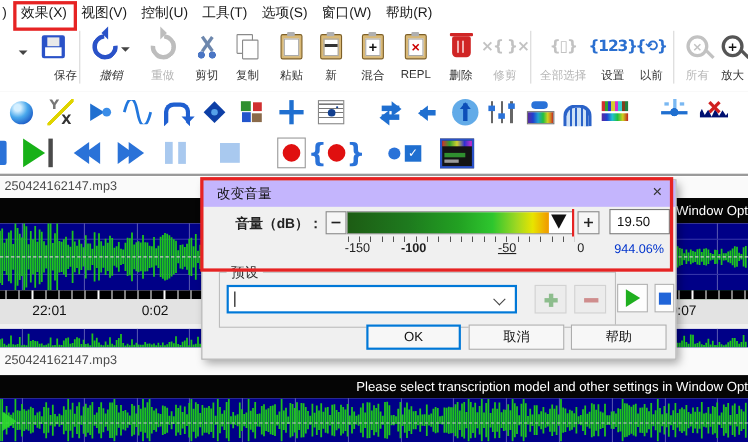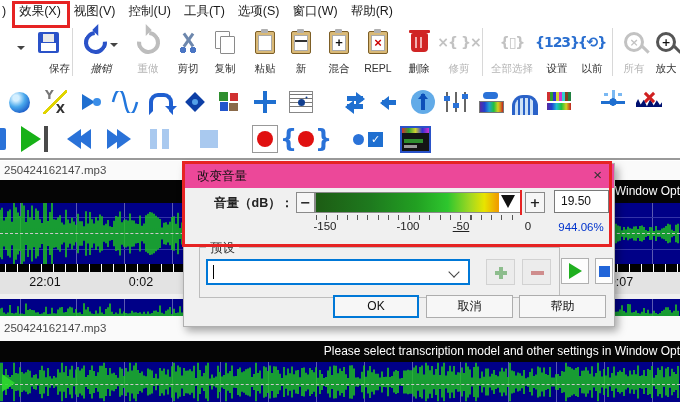--- a/index.html
+++ b/index.html
@@ -145,21 +145,21 @@
   .hgrid{position:absolute;left:0;width:680px;height:1px;background:#3434a8;}
   .dashmid{position:absolute;left:0;width:680px;height:0;border-top:1px dashed #c9c9c9;}
   .tickstrip{left:0;top:264px;width:680px;height:8px;background:#000;
     background-image:repeating-linear-gradient(90deg,#fff 0 1px,transparent 1px 12px);background-position:5px 0;}
   .ruler{left:0;top:272px;width:680px;height:22px;background:#e3e3e3;border-bottom:1px solid #bdbdbd;}
   .ruler span{position:absolute;top:3px;transform:translateX(-50%);font-size:12.5px;color:#111;}
   .playmark{position:absolute;left:2px;top:12px;width:0;height:0;border-left:13px solid #2fd82f;border-top:9px solid transparent;border-bottom:9px solid transparent;opacity:.9;}
   
   .dialog{left:183px;top:163px;width:430px;height:162px;background:#f0f0f0;border:1px solid #b0b0b0;
     box-shadow:3px 4px 8px rgba(0,0,0,.35);z-index:10;}
-  .dlg-titlebar{position:absolute;left:0;top:0;width:100%;height:24px;background:#ec4899;}
+  .dlg-titlebar{position:absolute;left:0;top:0;width:100%;height:24px;background:#c4b5fd;}
   .dlg-title{position:absolute;left:13px;top:4px;font-size:12.5px;color:#111;}
   .dlg-close{position:absolute;right:12px;top:2px;font-size:15px;color:#333;cursor:default;}
   .vol-label{position:absolute;left:30px;top:31px;font-size:12.5px;font-weight:bold;color:#222;}
   .sbtn{position:absolute;top:28px;height:21px;background:#f6f6f6;border:1px solid #8a8a8a;
     font:bold 13px/19px "DejaVu Sans";text-align:center;color:#222;box-sizing:border-box;}
   .track{position:absolute;left:131px;top:28px;width:206px;height:21px;background:#fff;border:1px solid #8a8a8a;box-sizing:border-box;}
   .track .grad{position:absolute;left:0;top:0;height:100%;width:183px;
     background:linear-gradient(90deg,#1d5c14,#1e7a1e 30%,#22a022 55%,#2ec62e 72%,#9fd822 84%,#e8e400 92%,#f0a000 99%);}
   .thumb{position:absolute;left:317px;top:31px;width:0;height:0;border-left:7px solid transparent;border-right:7px solid transparent;border-top:13px solid #111;}
   .redline{position:absolute;left:336px;top:26px;width:2px;height:25px;background:#e62323;}
@@ -490,21 +490,21 @@
     <div class="sbtn" style="left:112px;width:19px;">−</div>
     <div class="track">
         <div class="grad"></div>
       </div>
     <div class="thumb"></div>
     <div class="redline"></div>
     <div class="sbtn" style="left:341px;width:20px;">+</div>
     <div class="valbox">19.50</div>
     <div class="mini-ticks"></div>
     <span class="ticklab" style="left:141px;">-150</span>
-    <span class="ticklab" style="left:224px;">-100</span>
+    <span class="ticklab" style="left:192px;font-weight:bold;">-100</span>
     <span class="ticklab" style="left:277px;text-decoration:underline;">-50</span>
     <span class="ticklab" style="left:344px;">0</span>
     <a class="pctlink">944.06%</a>
     <div class="groupbox">
       <div class="combo">
         <div class="cursor"></div>
         <div class="caret"></div>
       </div>
       <div class="pm-btn" style="left:286px;">
           <div class="plus"></div>

